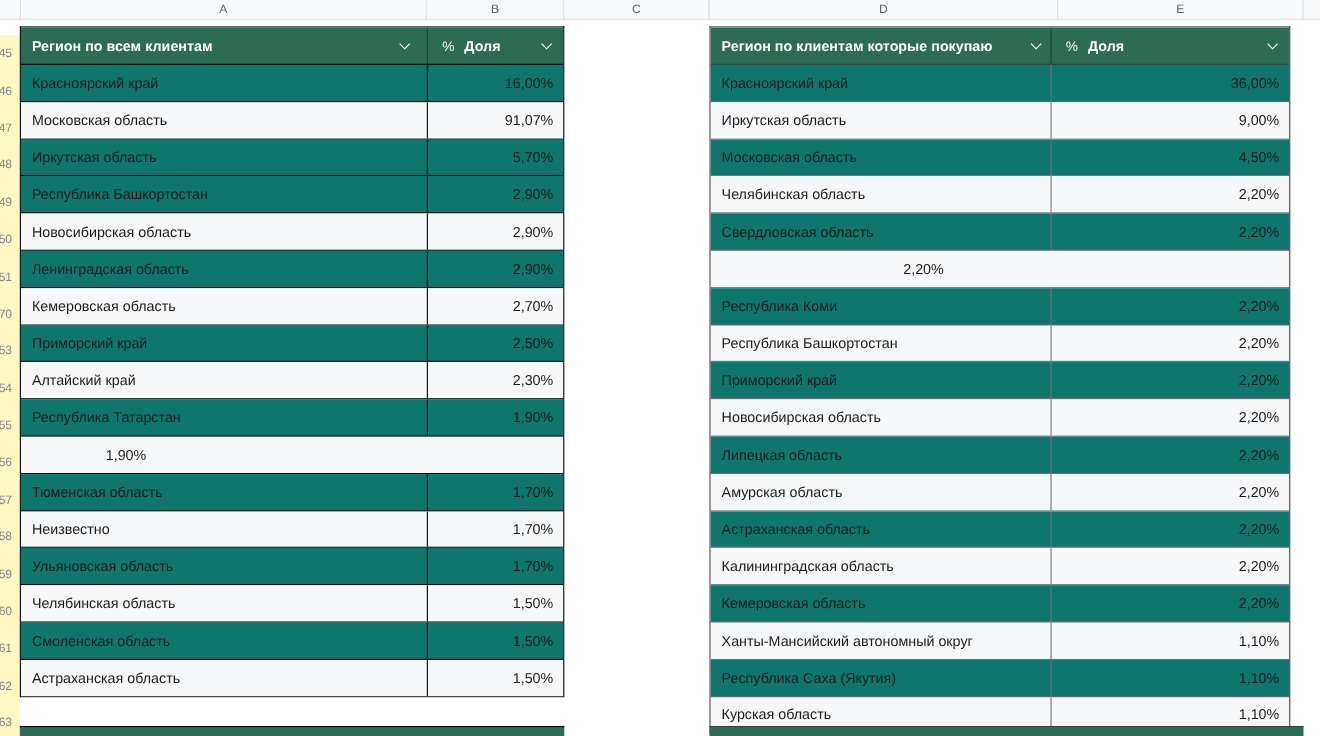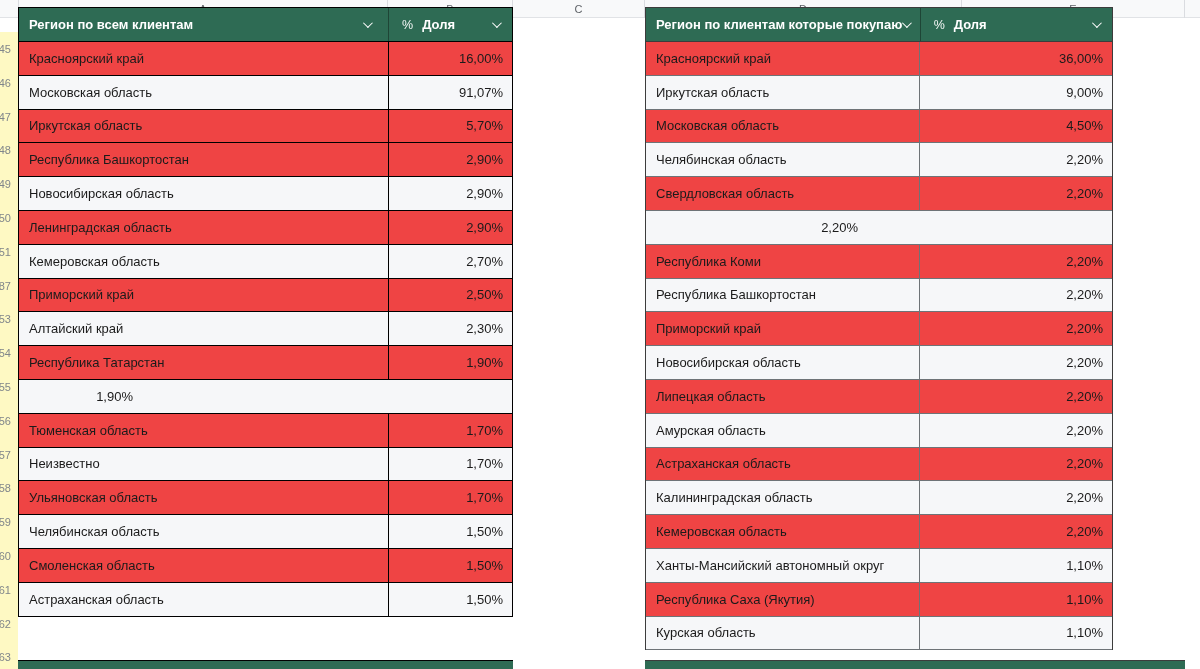--- a/index.html
+++ b/index.html
@@ -13,40 +13,40 @@
     font-size:11px;color:#5f6368;border-right:1px solid #dadce0}
   .col-letter.first{border-left:1px solid #dadce0}
 
   
   .rownums{position:absolute;left:0;top:32px;width:18px;height:651px;background:#fef9c3;overflow:hidden}
   .rownum{position:relative;width:18px;height:33.8px;overflow:hidden;font-size:11px;color:#80868b}
   .rownum.first{height:34px}
   .rownum span{position:absolute;right:7px;top:50%;transform:translateY(-50%);white-space:nowrap}
 
   
-  .gtable{position:absolute;top:7px;overflow:hidden;background:#fff}
+  .gtable{position:absolute;top:24px;overflow:hidden;background:#fff}
   .gtable.left{left:18px;width:495px;border-left:1px solid #000;border-right:1px solid #000;border-top:1px solid #000}
-  .gtable.right{left:645px;width:468px;border-left:1px solid #3c3c3c;border-right:1px solid #3c3c3c;border-top:1px solid #3c3c3c}
+  .gtable.right{left:645px;width:528px;border-left:1px solid #3c3c3c;border-right:1px solid #3c3c3c;border-top:1px solid #3c3c3c}
 
   .thead{display:flex;height:34px;background:#2e6b54;color:#ffffff;font-weight:bold;font-size:13px}
   .gtable.left .thead{border-bottom:1px solid #000}
   .gtable.right .thead{border-bottom:1px solid #3c3c3c}
   .hcell{display:flex;align-items:center;min-width:0}
   .hcell.hregion{border-right:1px solid rgba(0,0,0,0.35)}
   .hlabel{padding-left:10px;white-space:nowrap;overflow:hidden;min-width:0}
   .pct-ico{padding-left:13px;font-weight:400;font-size:12.5px;opacity:.95}
   .hshare .hlabel{padding-left:9px}
   .chev{width:7px;height:7px;border-right:1.7px solid #fff;border-bottom:1.7px solid #fff;
     transform:rotate(45deg) translateY(-2px);flex:0 0 auto}
   .chev.mA{margin-left:auto;margin-right:18px}
   .chev.mB{margin-left:auto;margin-right:13px}
   .chev.mD{margin-left:auto;margin-right:11px}
   .chev.mE{margin-left:auto;margin-right:13px}
 
-  .trow{display:flex;height:33.8px;background:#ef4444}
+  .trow{display:flex;height:33.8px;background:#0f766e}
   .trow.band{background:#f6f7f9}
   .gtable.left .trow{border-bottom:1px solid #000}
   .gtable.right .trow{border-bottom:1px solid #6e7377}
   .cell{display:flex;align-items:center;font-size:13px;color:#1b1b1b;overflow:hidden;white-space:nowrap}
   .cell.region{padding-left:10px}
   .gtable.left .cell.region{border-right:1px solid #000}
   .gtable.right .cell.region{border-right:1px solid #6e7377}
   .cell.share{justify-content:flex-end;padding-right:9px}
 
   
@@ -89,21 +89,21 @@
       <div class="rownum">
         <span>49</span>
       </div>
       <div class="rownum">
         <span>50</span>
       </div>
       <div class="rownum">
         <span>51</span>
       </div>
       <div class="rownum">
-        <span>87</span>
+        <span>70</span>
       </div>
       <div class="rownum">
         <span>53</span>
       </div>
       <div class="rownum">
         <span>54</span>
       </div>
       <div class="rownum">
         <span>55</span>
       </div>

